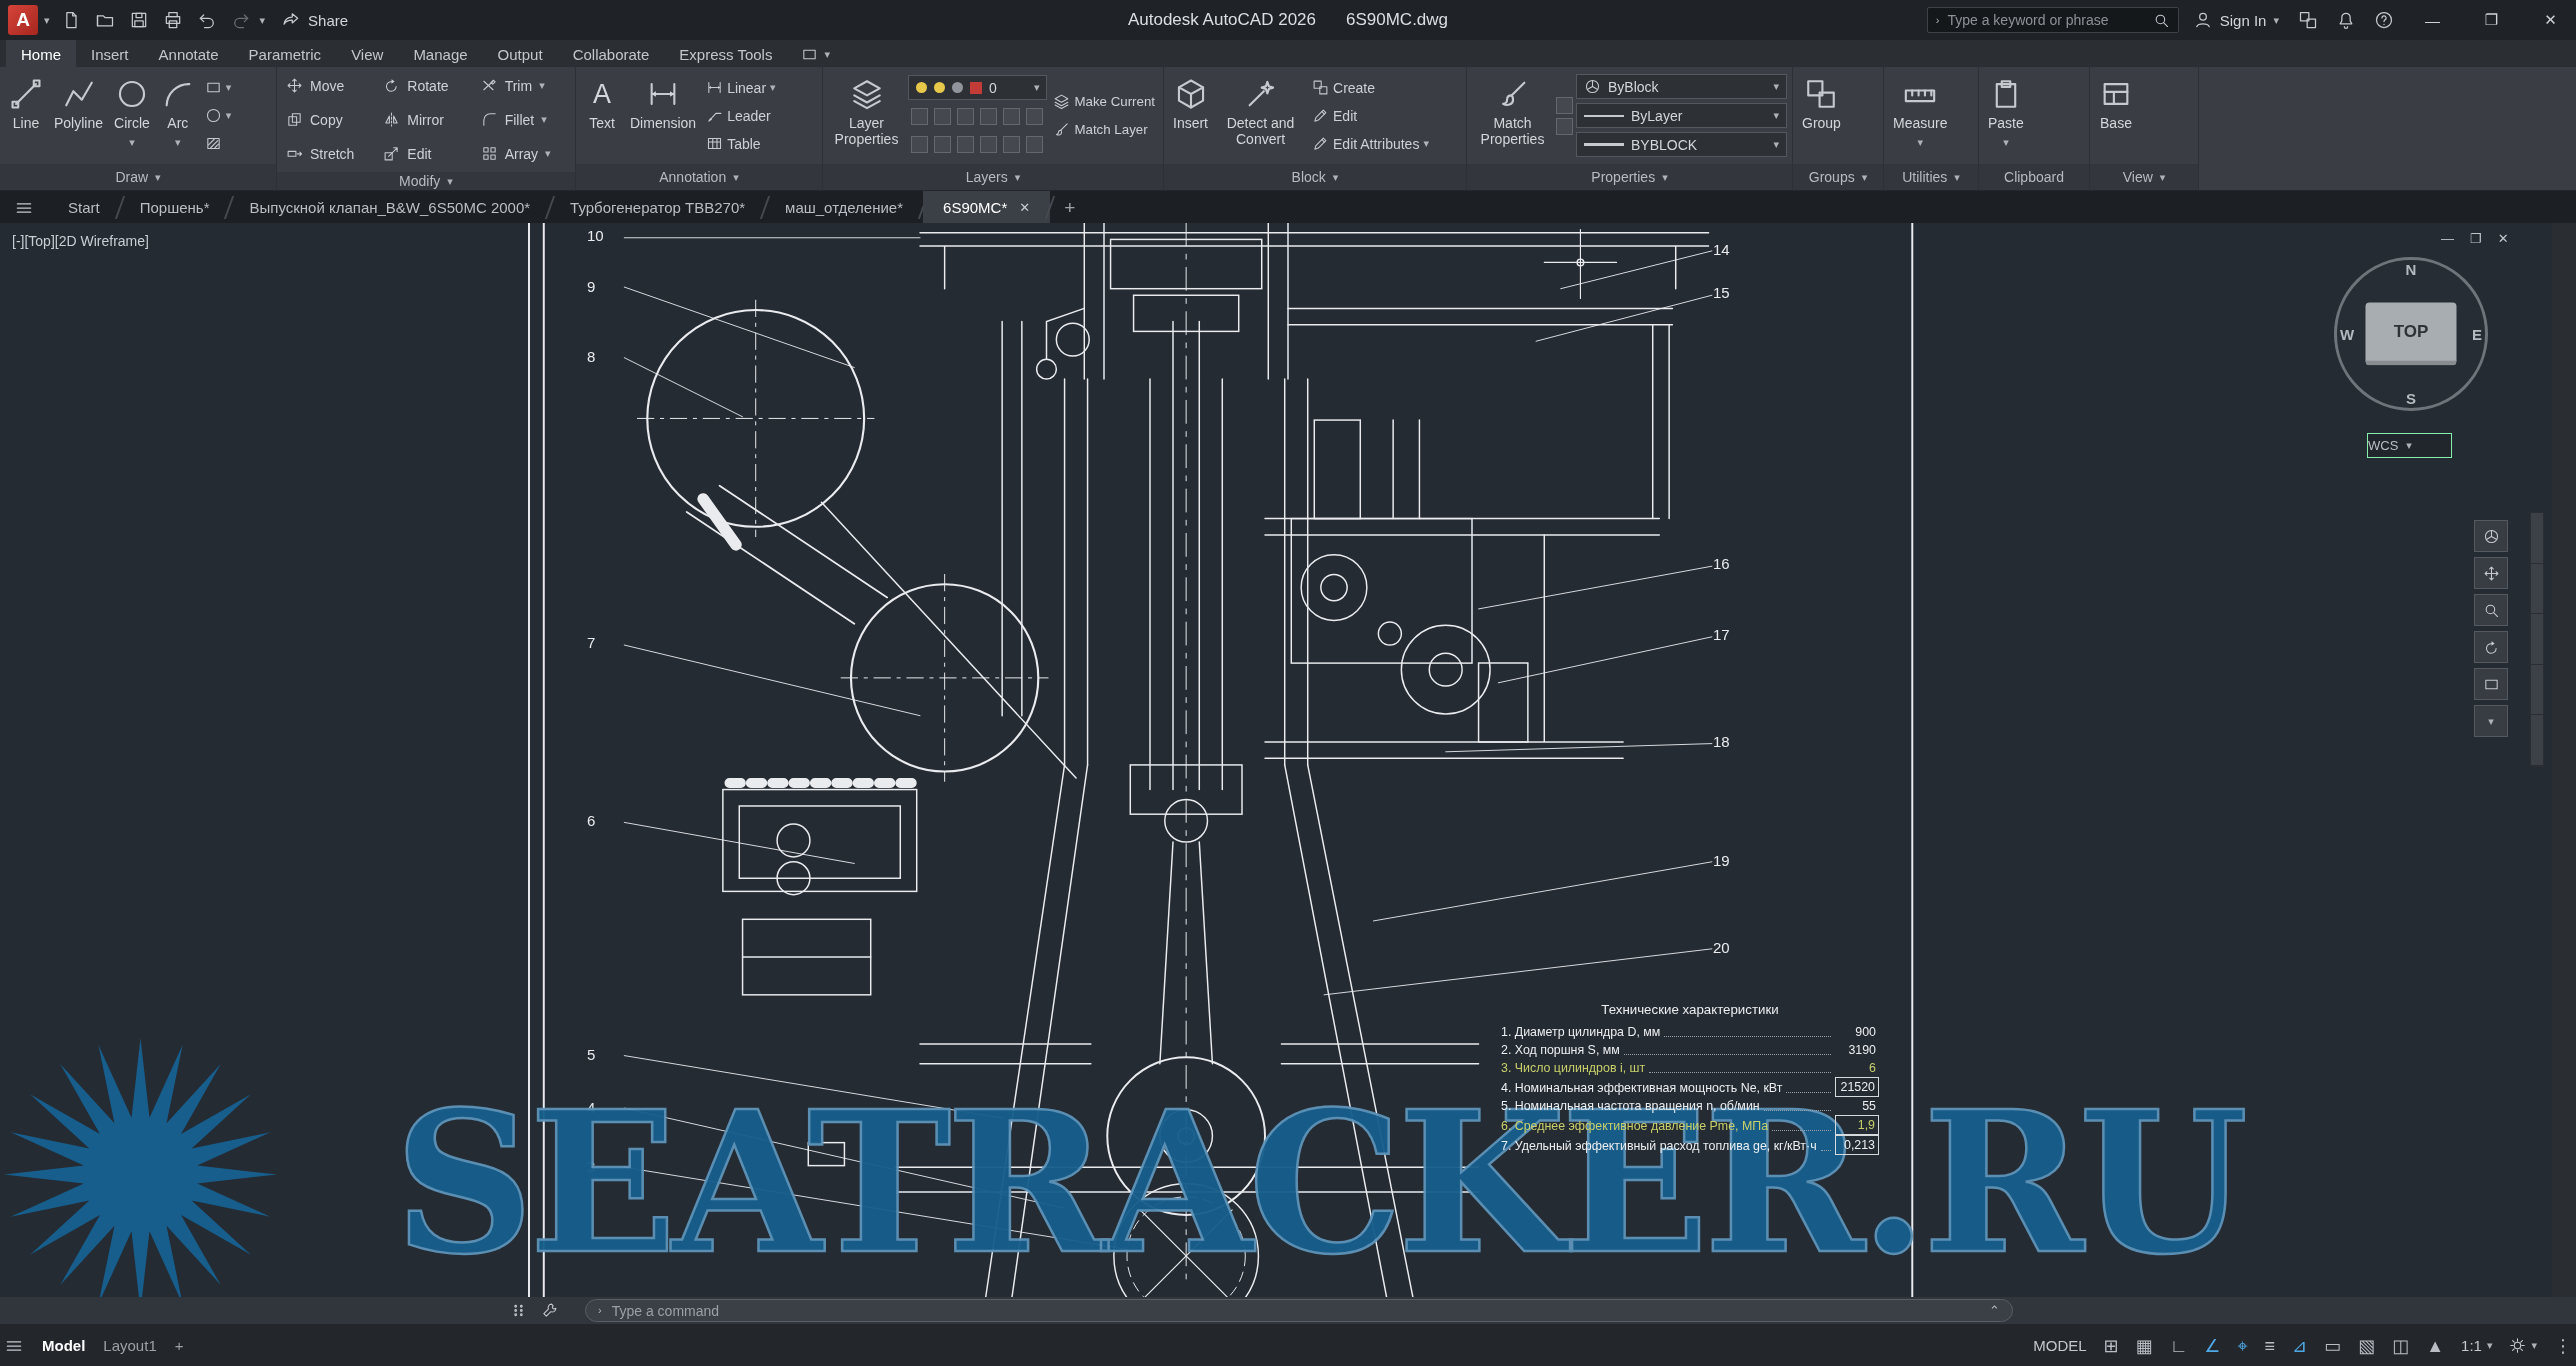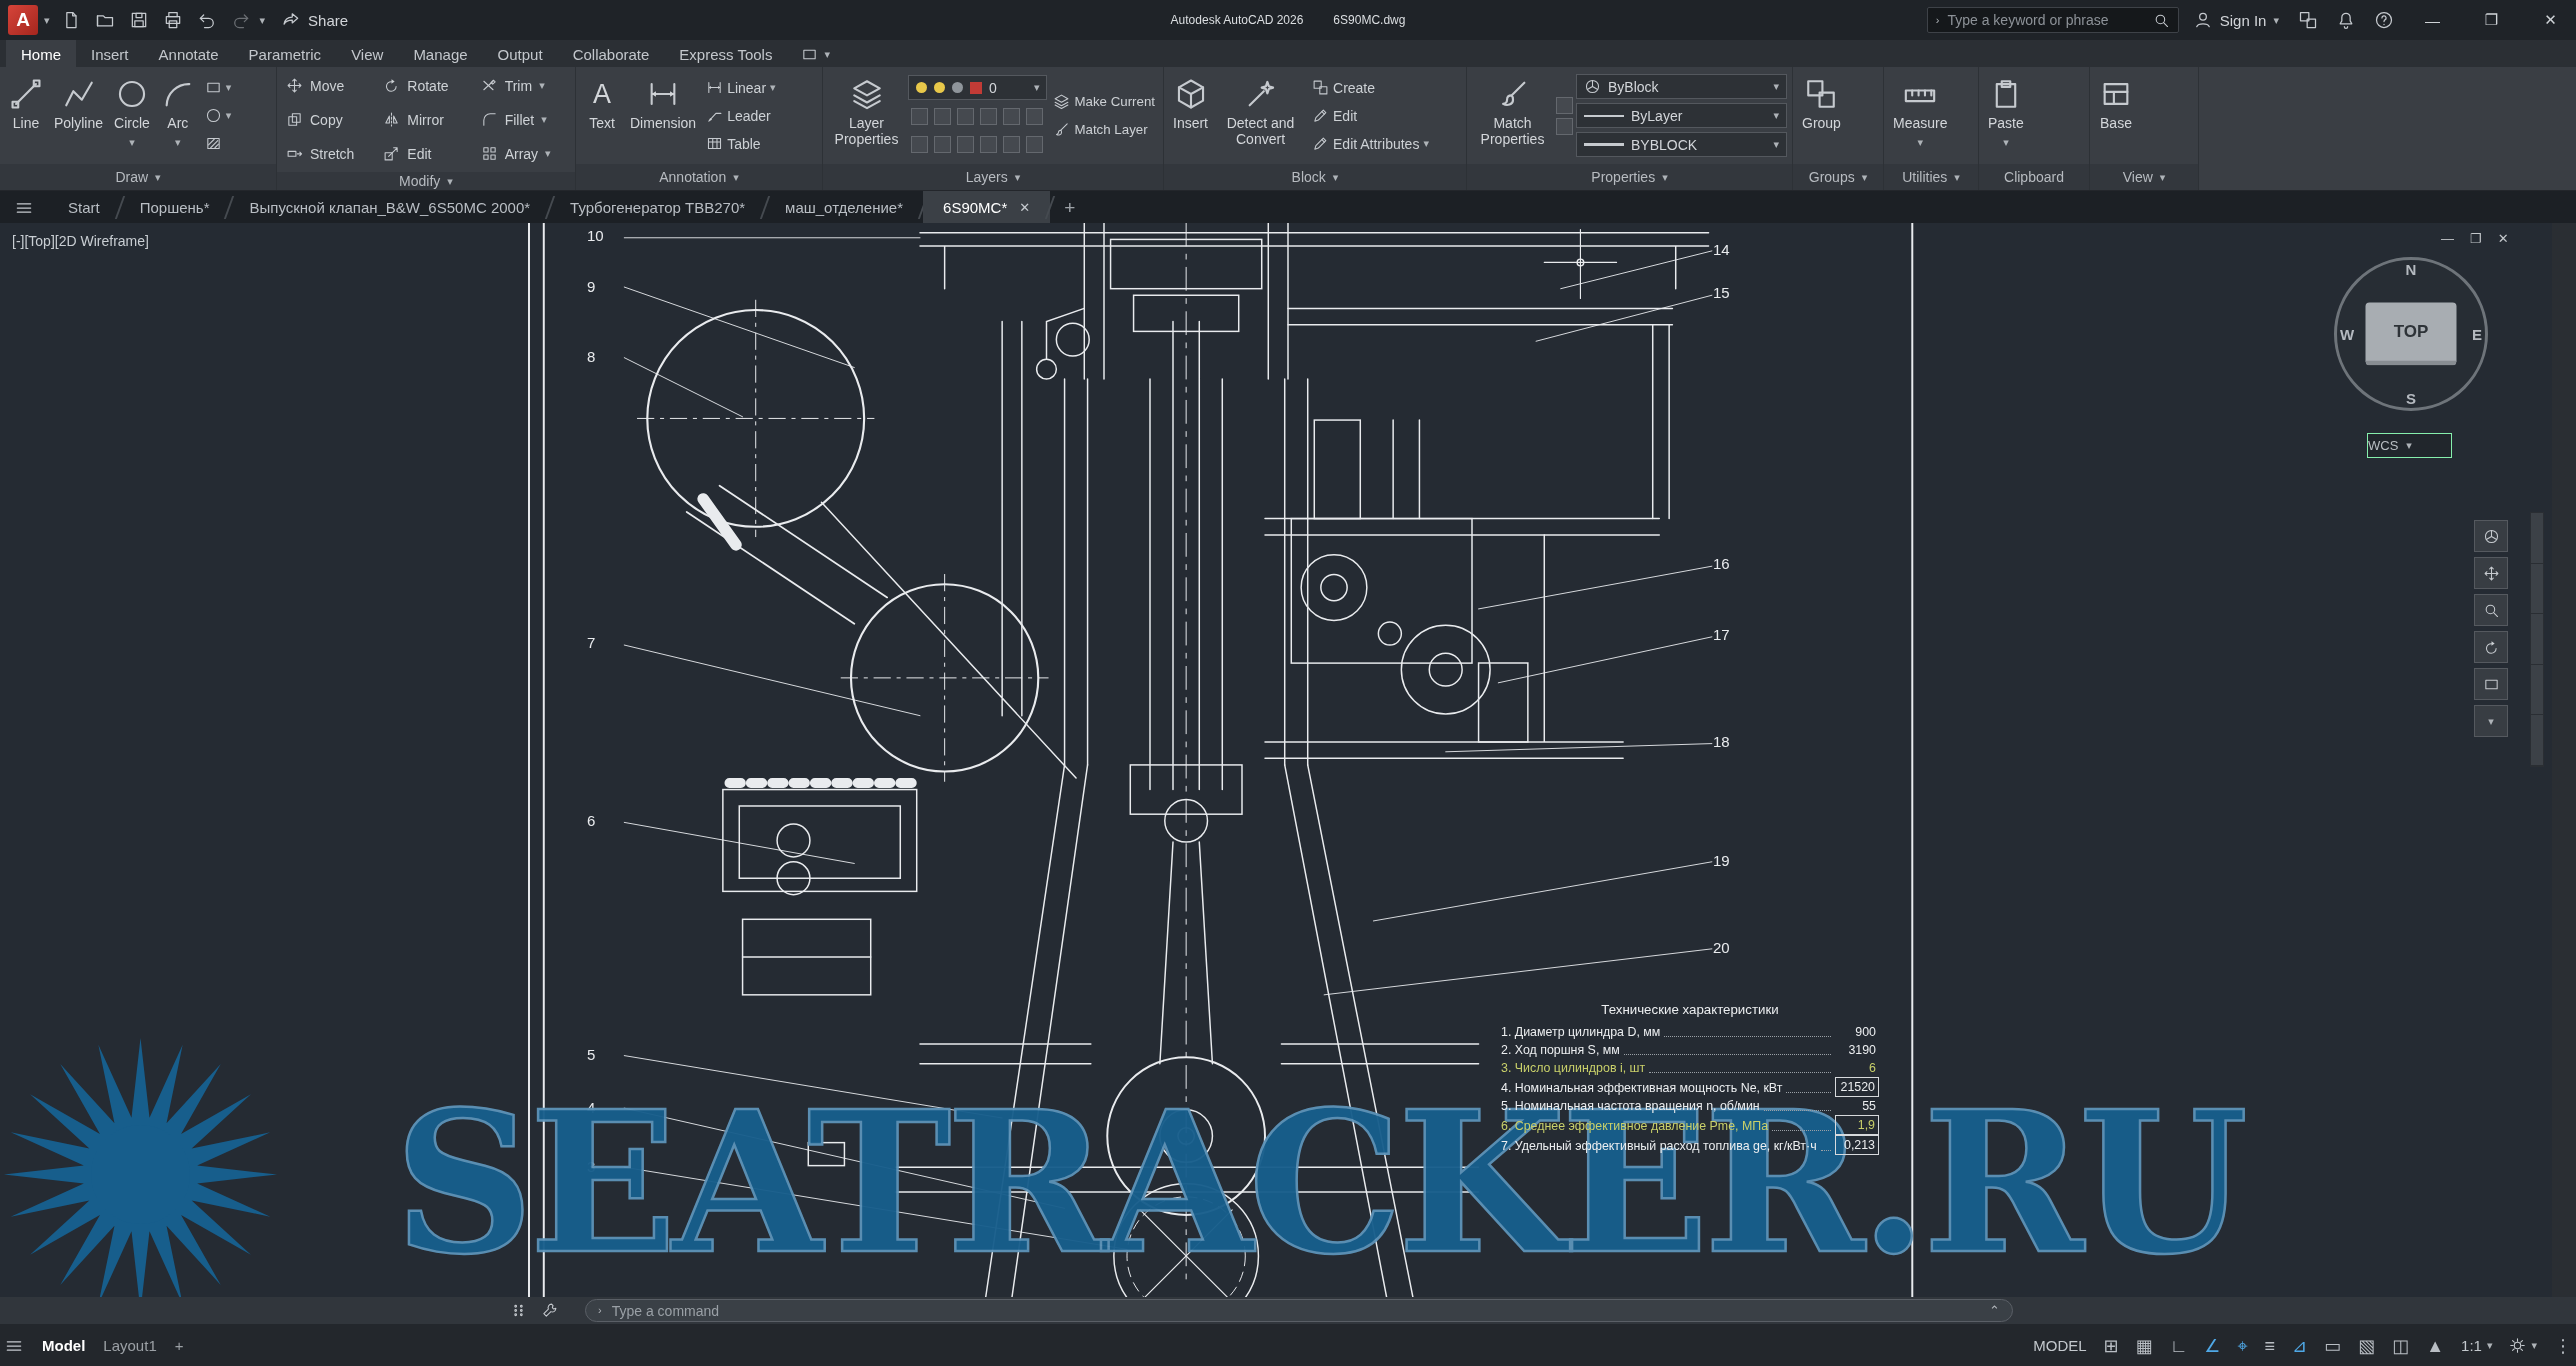--- a/index.html
+++ b/index.html
@@ -10,21 +10,21 @@
   svg.ic{width:20px;height:20px;stroke:#c6cacf;fill:none;stroke-width:1.5;stroke-linecap:round;stroke-linejoin:round;flex:none}
   svg.ic.big{width:34px;height:34px}
   svg.ic.sm{width:17px;height:17px}
   .car{font-size:11px;color:#aeb3b8;line-height:1}
   
   .titlebar{position:absolute;top:0;left:0;right:0;height:40px;background:#1f2328;display:flex;align-items:center;padding:0 0 0 8px;gap:6px}
   .logo{width:30px;height:30px;border-radius:3px;background:linear-gradient(135deg,#d6443a,#a5261e);display:grid;place-items:center;color:#fff;font-weight:bold;font-size:19px}
   .qat{display:flex;align-items:center;gap:4px}
   .icbtn{display:flex;align-items:center;justify-content:center;min-width:30px;height:30px;gap:5px}
   .share{display:flex;align-items:center;gap:7px;font-size:15px;color:#d2d5d9;padding:0 10px}
-  .title-center{position:absolute;left:50%;transform:translateX(-50%);display:flex;gap:30px;font-size:12px;color:#dcdfe2;white-space:nowrap}
+  .title-center{position:absolute;left:50%;transform:translateX(-50%);display:flex;gap:30px;font-size:17px;color:#dcdfe2;white-space:nowrap}
   .tb-right{margin-left:auto;display:flex;align-items:center;gap:8px;height:100%}
   .searchbox{display:flex;align-items:center;gap:8px;background:#15181b;border:1px solid #3e4playback248;border:1px solid #3e4248;width:252px;height:26px;padding:0 8px;font-size:14px;color:#8d9298;border-radius:2px}
   .signin{display:flex;align-items:center;gap:7px;font-size:15px;color:#d2d5d9;padding:0 6px}
   .winbtn{width:51px;height:40px;display:grid;place-items:center;font-size:15px;color:#cfd3d7}
   
   .ribbontabs{position:absolute;top:40px;left:0;right:0;height:28px;background:#2b2f34;display:flex;align-items:stretch;padding-left:6px;font-size:15px}
   .rtab{display:flex;align-items:center;padding:0 15px;color:#c3c7cc}
   .rtab:first-child{background:#3a3e44;color:#ffffff}
   .ribbon-extra{display:flex;align-items:center;gap:6px;padding:0 14px;color:#c3c7cc}
   

